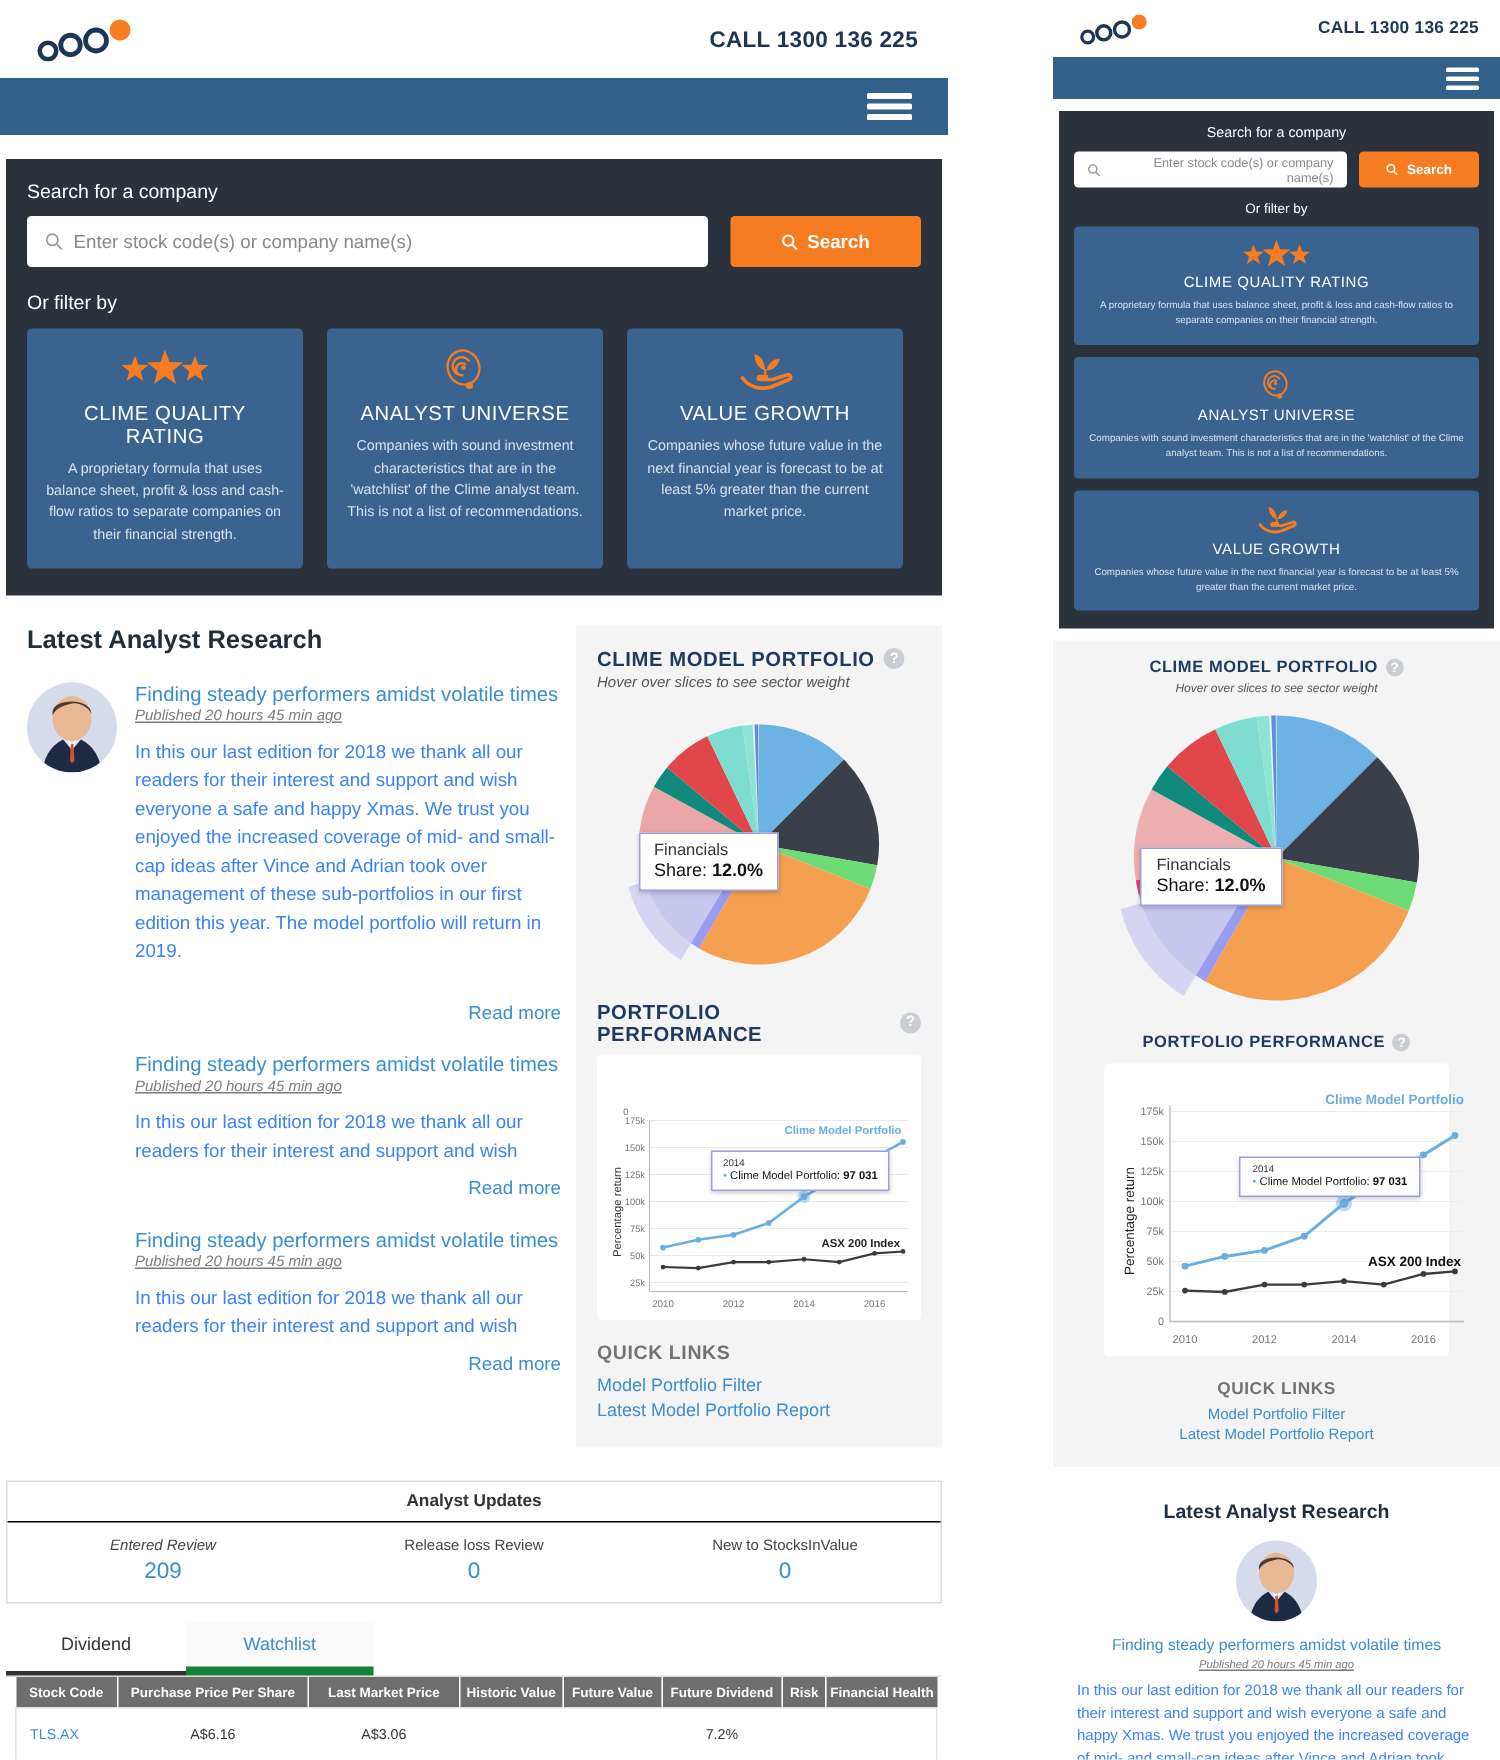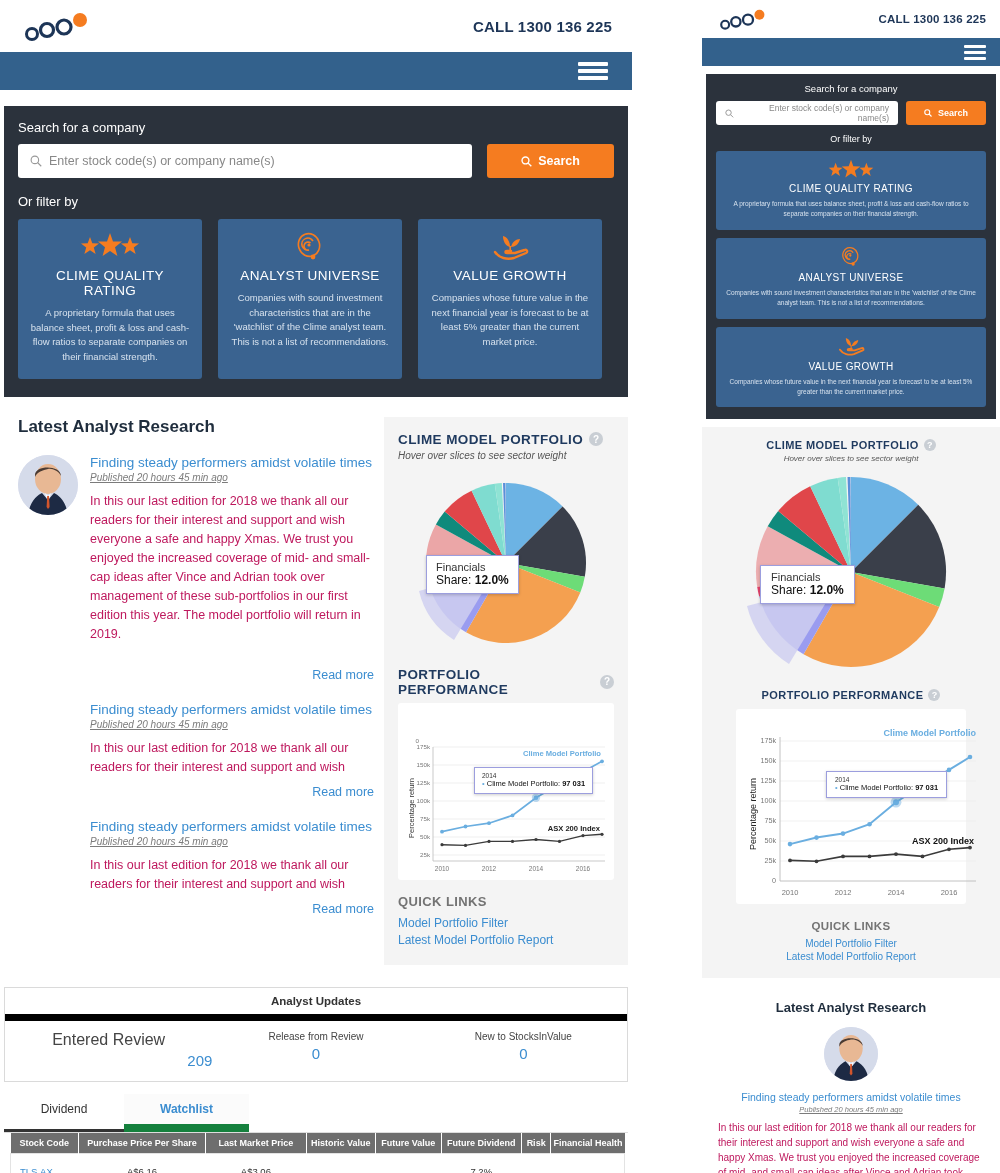--- a/index.html
+++ b/index.html
@@ -45,21 +45,21 @@
 
   
   .sec-title { color:#1f2d3d; font-weight:bold; }
   .article { display:flex; }
   .avatar {
     border-radius:50%; overflow:hidden; flex:none;
     background:#d7dced; position:relative;
   }
   .art-title { color:#3b8dd0; cursor:pointer; }
   .art-date { color:#7b7b7b; font-style:italic;text-decoration:underline; }
-  .art-body { color:#be185d; }
+  .art-body { color:#3b82f6; }
   .readmore { color:#3b8dd0; text-align:right; cursor:pointer; }
 
   
   .panel { background:#f4f4f4; }
   .panel-title { color:#1f3a5f; font-weight:bold; letter-spacing:.4px; }
   .help {
     display:inline-flex; align-items:center; justify-content:center;
     background:#c9ced4; color:#fff; border-radius:50%; cursor:pointer;
   }
   .panel-sub { color:#555; font-style:italic; }
@@ -69,30 +69,30 @@
     box-shadow:0 1px 3px rgba(0,0,0,.2); white-space:nowrap;
   }
   .tt-l1 { color:#333; }
   .tt-l2 { color:#111; }
   .tt-l2 b { font-weight:bold; }
   .ql-title { color:#737373; font-weight:bold; letter-spacing:.4px; }
   .ql-link { color:#3b8dd0; cursor:pointer; }
 
   
   .au-box { border:1px solid #dadada; background:#fff; }
-  .au-head { text-align:center; border-bottom:7px solid #000000; color:#333; font-weight:bold; }
+  .au-head { text-align:center; border-bottom:1px solid #000000; color:#333; font-weight:bold; }
   .au-row { display:flex; }
   .au-cell { flex:1; text-align:center; }
   .au-cap { color:#444; }
   .au-val { color:#3b8dd0; }
 
   .tabs { display:flex; border-bottom:1px solid #ddd; }
   .tab { text-align:center; cursor:pointer; background:#fff; }
   .tab.active-dark { border-bottom:3px solid #333; color:#333; }
-  .tab.active-blue { border-bottom:8px solid #15803d; color:#3b8dd0; background:#fbfbfb;font-weight:bold; }
+  .tab.active-blue { border-bottom:6px solid #15803d; color:#3b8dd0; background:#fbfbfb; }
 
   .select {
     background:#d9d9d9; border:1px solid #c4c4c4; border-radius:3px;
     display:flex; align-items:center; justify-content:space-between; cursor:pointer; color:#333;
   }
   .vfp { color:#3b8dd0; text-align:right; cursor:pointer; }
   table { border-collapse:collapse; width:100%; }
   thead th { background:#6e6e6e; color:#fff; border-right:1px solid #fff; white-space:nowrap; }
   thead th:last-child { border-right:none; }
   tbody tr { background:#fff; border:1px solid #e3e3e3; }
@@ -338,25 +338,25 @@
       <div class="ql-link" style="font-size:12px;margin-bottom:3px;">Model Portfolio Filter</div>
       <div class="ql-link" style="font-size:12px;">Latest Model Portfolio Report</div>
     </div>
   </div>
 
   <div style="padding:22px 4px 0 4px;">
     <div class="au-box">
       <div class="au-head" style="padding:7px;font-size:11.5px;">Analyst Updates</div>
       <div class="au-row" style="padding:10px 0 12px;">
         <div class="au-cell">
-          <div class="au-cap" style="font-size:16px;">Entered Review</div>
-          <div class="au-val" style="font-size:15px;margin-top:3px;text-align:right;">209</div>
+          <div class="au-cap" style="font-size:10px;font-style:italic;">Entered Review</div>
+          <div class="au-val" style="font-size:15px;margin-top:3px;">209</div>
         </div>
         <div class="au-cell">
-          <div class="au-cap" style="font-size:10px;">Release from Review</div>
+          <div class="au-cap" style="font-size:10px;">Release loss Review</div>
           <div class="au-val" style="font-size:15px;margin-top:3px;">0</div>
         </div>
         <div class="au-cell">
           <div class="au-cap" style="font-size:10px;">New to StocksInValue</div>
           <div class="au-val" style="font-size:15px;margin-top:3px;">0</div>
         </div>
       </div>
     </div>
 
     <div class="tabs" style="margin-top:12px;">

